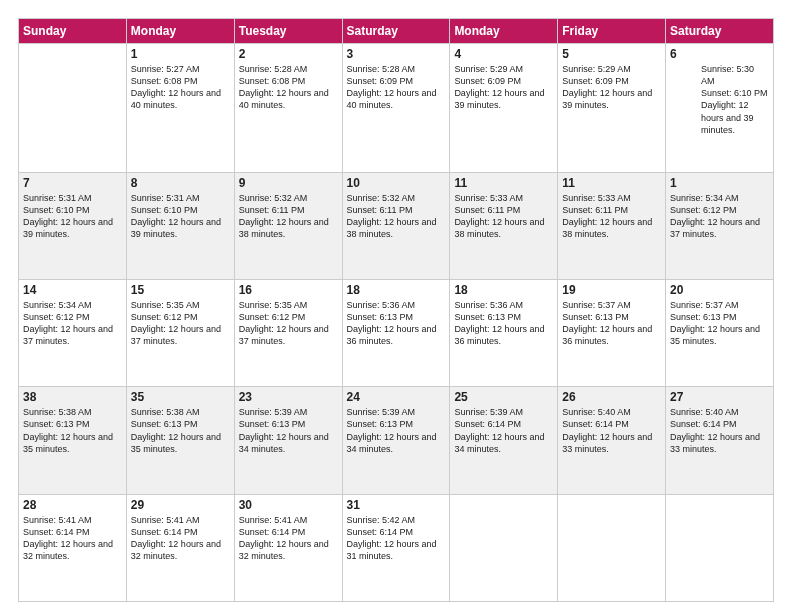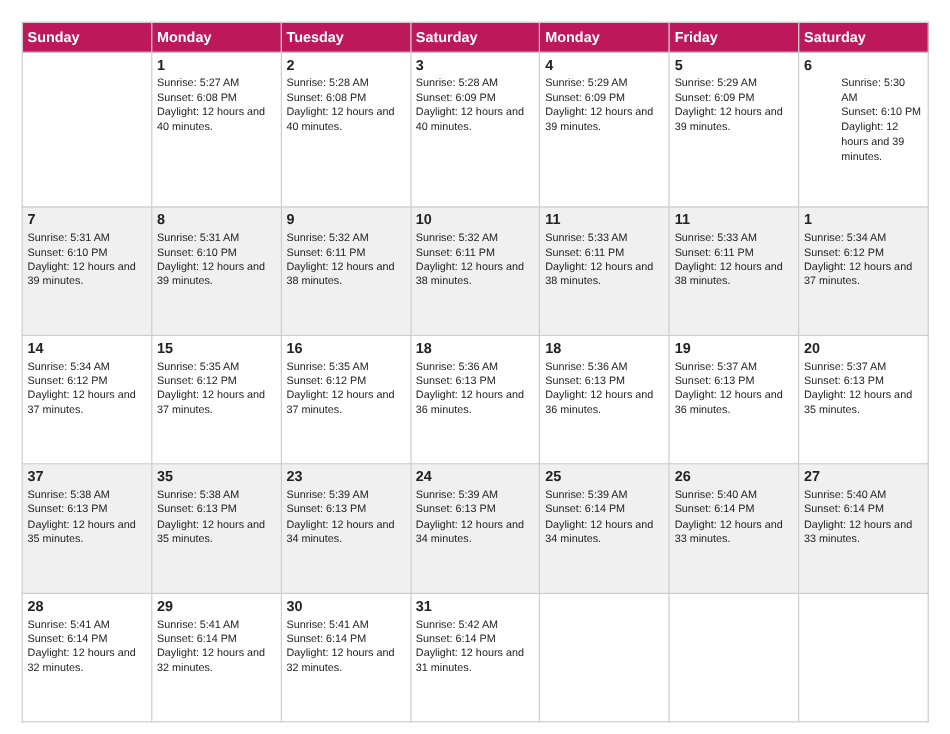--- a/index.html
+++ b/index.html
@@ -231,21 +231,21 @@
           </td>
           <td>
             <span class="day-num">20</span>
             <div class="day-info" style="white-space: pre-line;">Sunrise: 5:37 AM
 Sunset: 6:13 PM
 Daylight: 12 hours and 35 minutes.</div>
           </td>
         </tr>
         <tr class="row-shaded">
           <td>
-            <span class="day-num">37</span>
+            <span class="day-num">38</span>
             <div class="day-info" style="white-space: pre-line;">Sunrise: 5:38 AM
 Sunset: 6:13 PM
 Daylight: 12 hours and 35 minutes.</div>
           </td>
           <td>
             <span class="day-num">35</span>
             <div class="day-info" style="white-space: pre-line;">Sunrise: 5:38 AM
 Sunset: 6:13 PM
 Daylight: 12 hours and 35 minutes.</div>
           </td>

